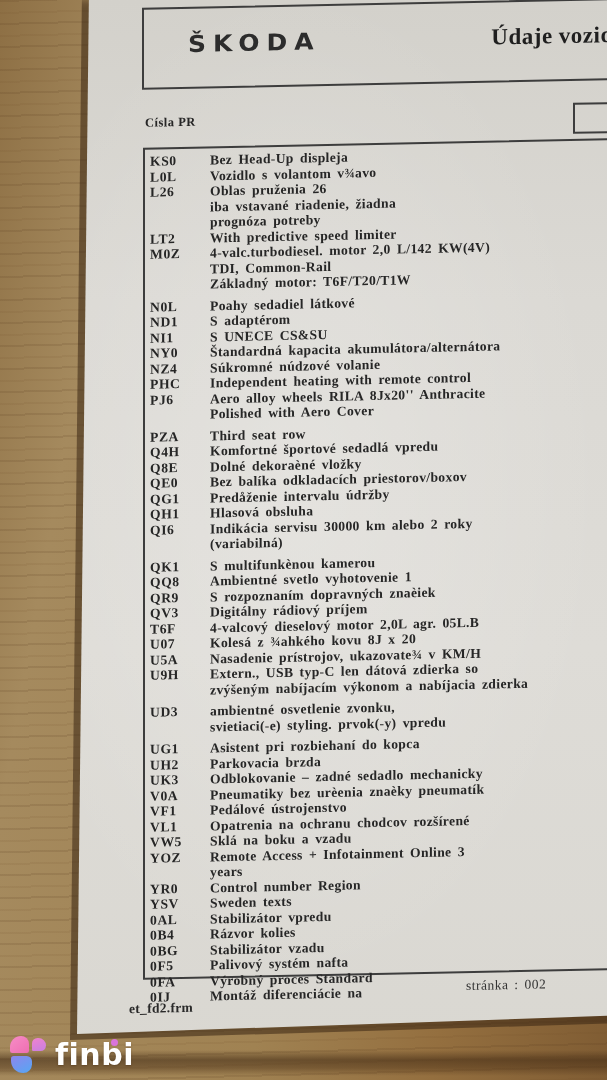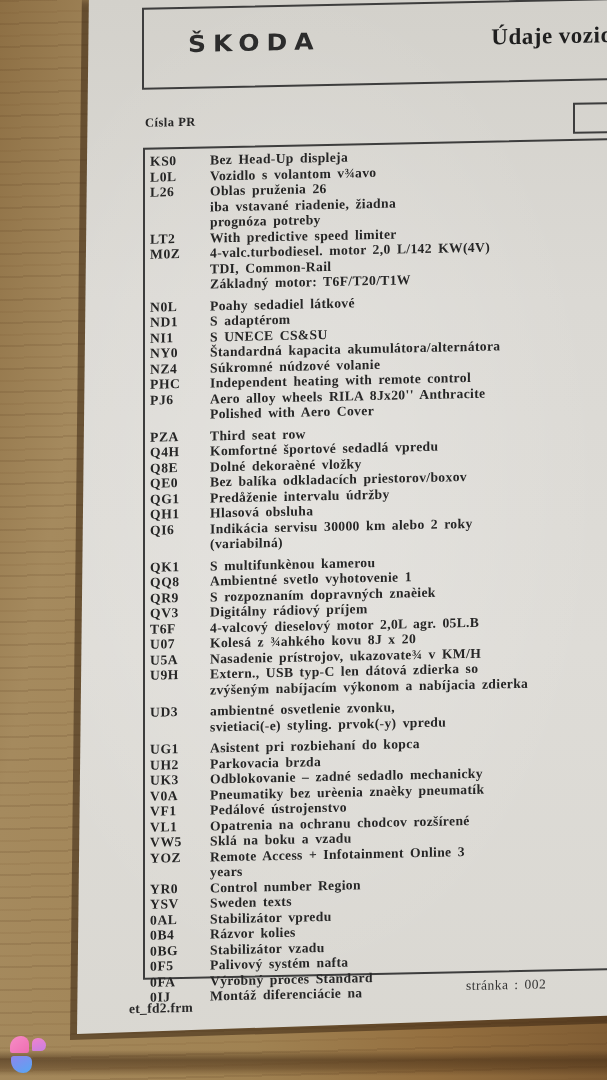--- a/index.html
+++ b/index.html
@@ -391,13 +391,17 @@
 
   </div>
 </div>
 
 <div class="watermark">
   <div class="wm-icon">
     <div class="wm-petal wm-p1"></div>
     <div class="wm-petal wm-p2"></div>
     <div class="wm-petal wm-p3"></div>
   </div>
+  <div class="wm-text">
+    <span>finbi</span>
+    <span class="wm-dot"></span>
+  </div>
 </div>
 
 </body></html>

